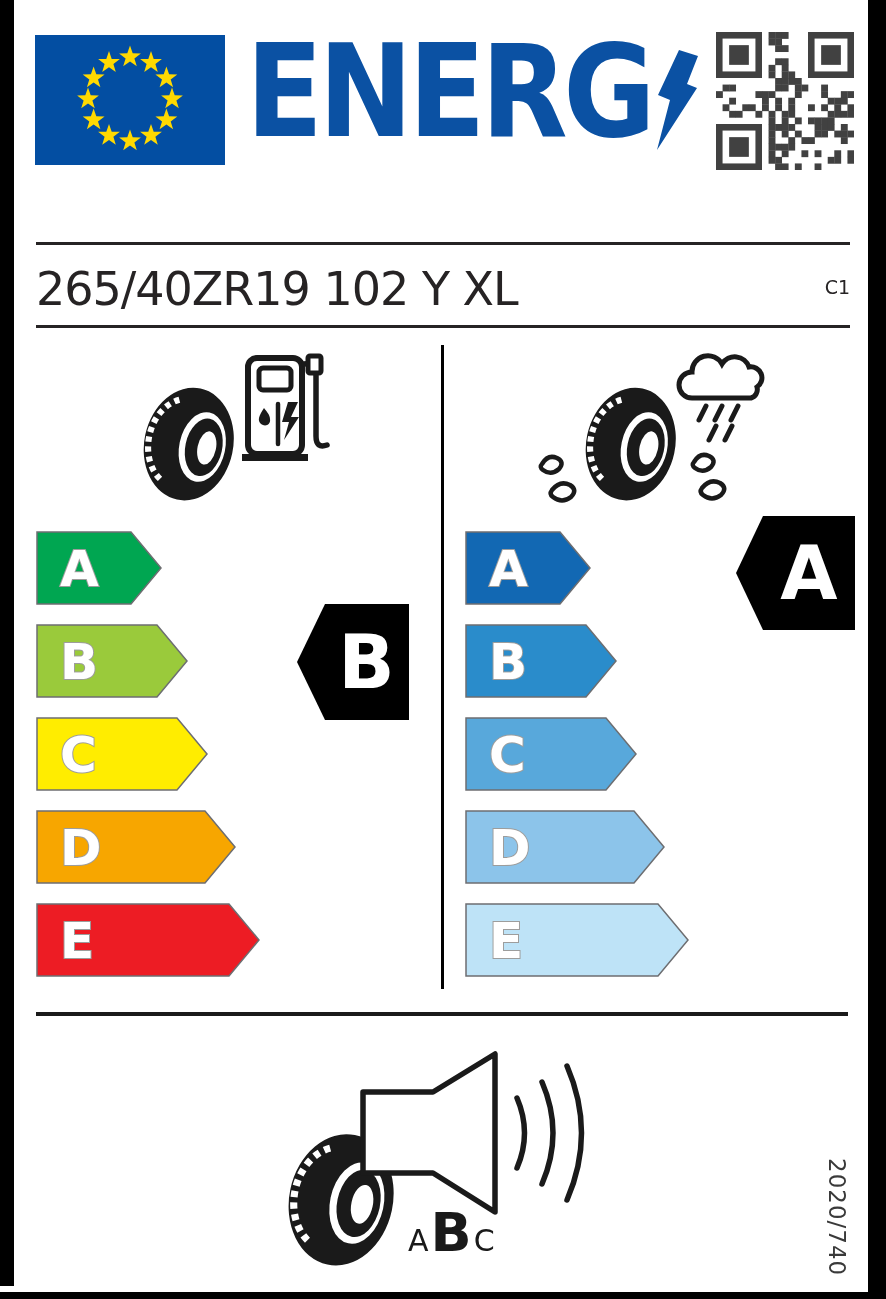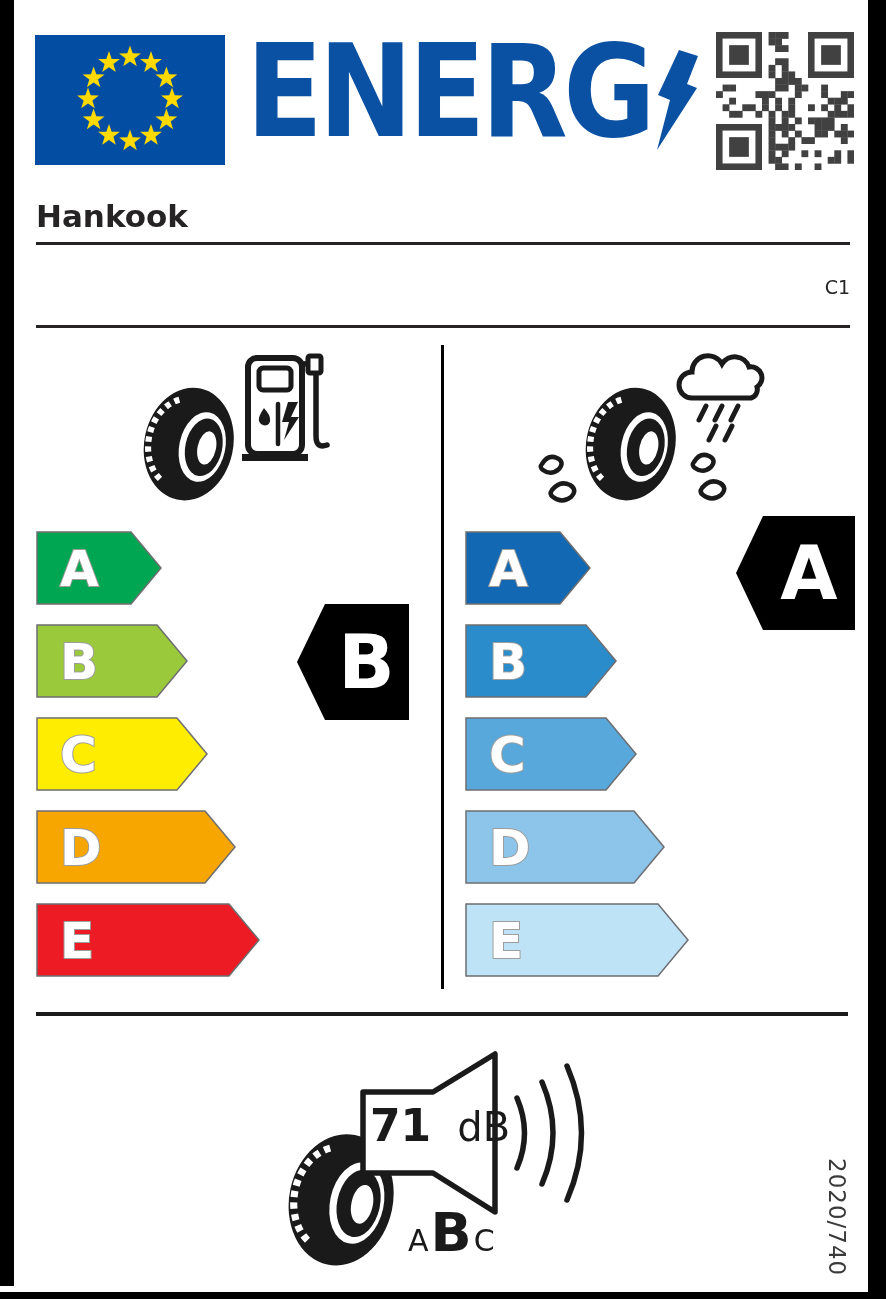--- a/index.html
+++ b/index.html
@@ -225,22 +225,22 @@
       <rect x="59.14285714285714" y="124.85714285714285" width="6.871428571428571" height="6.871428571428571" fill="#414141"></rect>
       <rect x="111.71428571428571" y="124.85714285714285" width="6.871428571428571" height="6.871428571428571" fill="#414141"></rect>
       <rect x="118.28571428571428" y="124.85714285714285" width="6.871428571428571" height="6.871428571428571" fill="#414141"></rect>
       <rect x="131.42857142857142" y="124.85714285714285" width="6.871428571428571" height="6.871428571428571" fill="#414141"></rect>
       <rect x="59.14285714285714" y="131.42857142857142" width="6.871428571428571" height="6.871428571428571" fill="#414141"></rect>
       <rect x="65.71428571428571" y="131.42857142857142" width="6.871428571428571" height="6.871428571428571" fill="#414141"></rect>
       <rect x="78.85714285714286" y="131.42857142857142" width="6.871428571428571" height="6.871428571428571" fill="#414141"></rect>
       <rect x="98.57142857142857" y="131.42857142857142" width="6.871428571428571" height="6.871428571428571" fill="#414141"></rect>
     </svg>
 
-  <div class="abs brand">Hankook</div>
   <div class="abs rule1"></div>
+  <div class="abs size">265/40ZR19 102 Y XL</div>
   <div class="abs tclass">C1</div>
   <div class="abs rule2"></div>
 
   <svg class="abs fuel-icon" viewBox="0 0 230 175">
     <use href="#tire-shape" x="8" y="22" width="115" height="150"></use>
     <g stroke="#1a1a1a" fill="none" stroke-linecap="round">
       <rect x="130" y="12" width="54" height="96" rx="9" fill="#fff" stroke-width="6"></rect>
       <rect x="141" y="22" width="32" height="22" rx="4" stroke-width="5"></rect>
       <path d="M146 62 c-5 8 -7 12 -3 16 c4 3 10 1 9 -5 c0 -4 -3 -7 -6 -11 z" fill="#1a1a1a" stroke="none"></path>
       <line x1="160" y1="58" x2="160" y2="98" stroke-width="4.5"></line>
@@ -325,24 +325,20 @@
 
   <svg class="abs noise-icon" viewBox="0 0 360 245">
     <use href="#tire-shape" x="12" y="87" width="136" height="143"></use>
     <polygon points="108,52 178,52 240,14 240,172 178,133 108,133" fill="#fff" stroke="#1a1a1a" stroke-width="5.5" stroke-linejoin="round"></polygon>
     <g stroke="#1a1a1a" stroke-width="5.5" fill="none" stroke-linecap="round">
       <path d="M262 58 Q277 93 262 128"></path>
       <path d="M287 42 Q309 93 287 144"></path>
       <path d="M312 26 Q341 93 312 160"></path>
     </g>
   </svg>
-  <div class="abs noise-value">
-    <span class="noise-db-num">71</span>
-    <span class="noise-db-unit">dB</span>
-  </div>
   <div class="abs noise-grades" id="noise-grades">
       <span class="noise-grade">A</span>
       <span class="noise-grade selected">B</span>
       <span class="noise-grade">C</span>
     </div>
 
   <div class="abs regulation">2020/740</div>
 
 </div>
 

